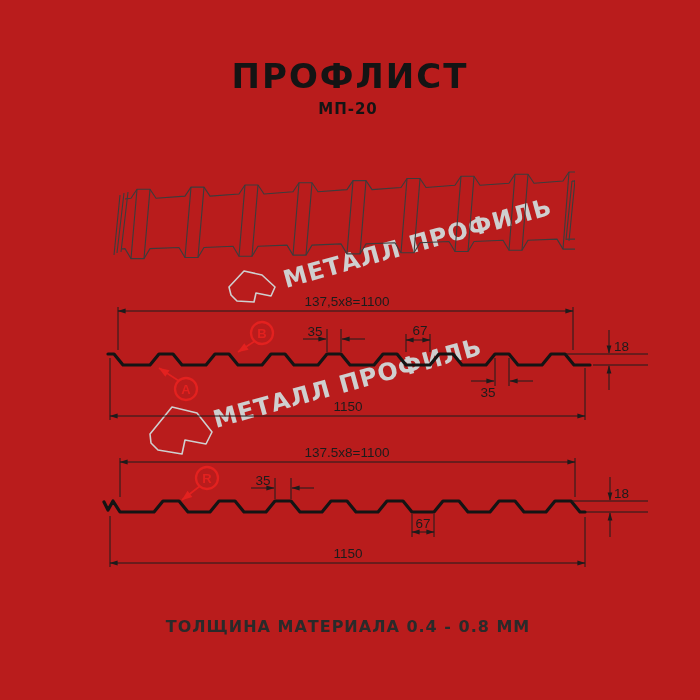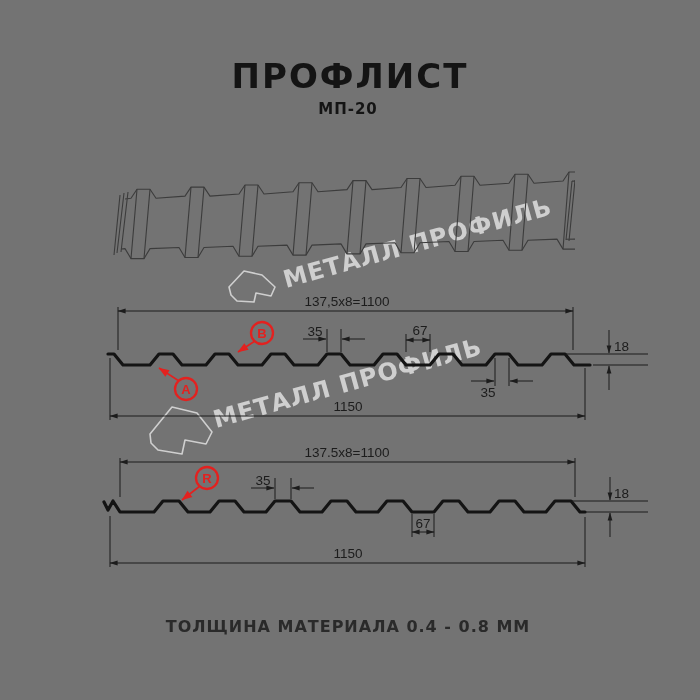--- a/index.html
+++ b/index.html
@@ -1,16 +1,16 @@
 <!DOCTYPE html>
 <html><head>
 <meta charset="utf-8">
 <style>
   html,body{margin:0;padding:0;background:#fff;}
-  #stage{position:relative;width:700px;height:700px;background:#737373;overflow:hidden;
+  #stage{position:relative;width:700px;height:700px;background:#b91c1c;overflow:hidden;
          font-family:"Liberation Sans",sans-serif;}
   svg{display:block;}
   text{font-family:"Liberation Sans",sans-serif;}
   .title-t{font-family:"DejaVu Sans",sans-serif;font-weight:bold;letter-spacing:2px;fill:#141414;}
   .sub-t{font-family:"DejaVu Sans",sans-serif;font-weight:bold;letter-spacing:1px;fill:#141414;}
   .dim-t{font-size:13.5px;fill:#1c1c1c;}
   .foot-t{font-family:"DejaVu Sans",sans-serif;font-weight:bold;letter-spacing:1px;fill:#2a2a2a;}
   .wm-t{font-family:"DejaVu Sans",sans-serif;font-weight:bold;letter-spacing:1px;fill:#cfcfcf;}
   .red-t{font-weight:bold;fill:#e3211f;font-size:13px;}
   .dimline{stroke:#1c1c1c;stroke-width:1;fill:none;}

